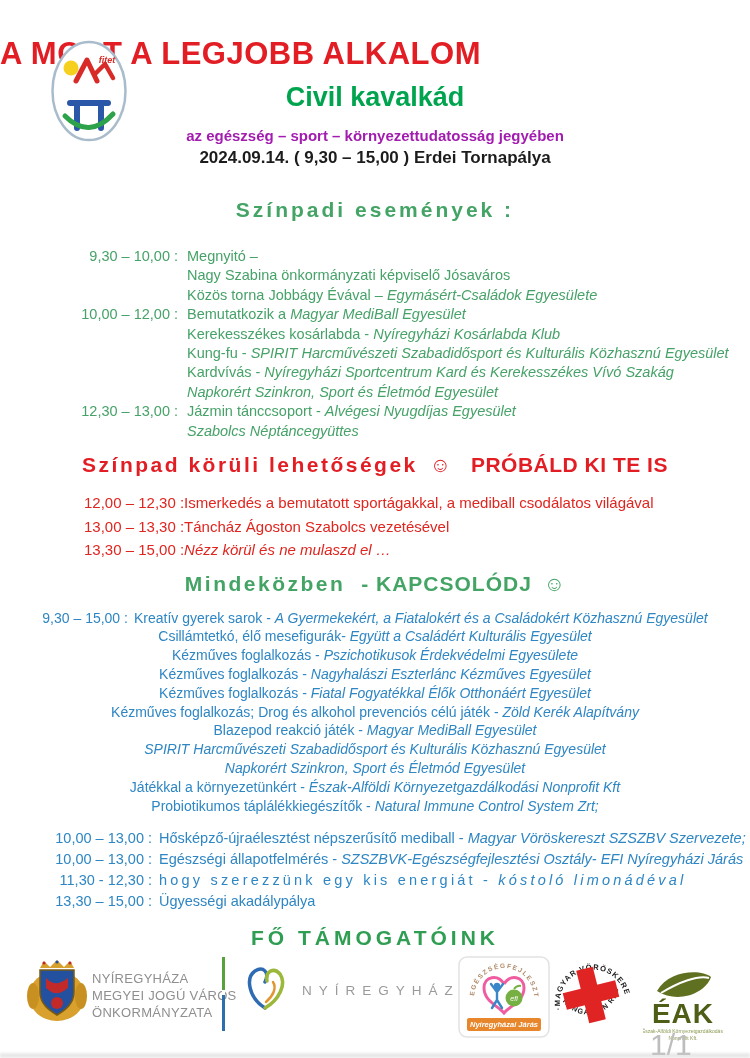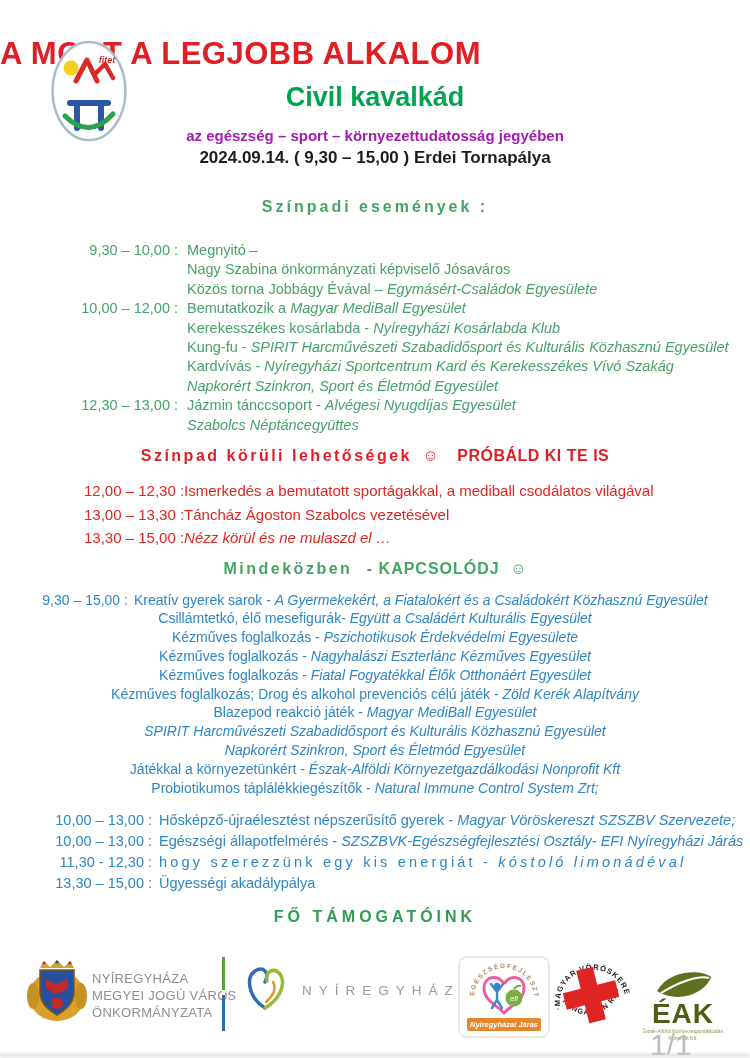--- a/index.html
+++ b/index.html
@@ -6,21 +6,21 @@
   .page{position:relative;width:750px;height:1058px;background:#fff;overflow:hidden;
         font-family:"Liberation Sans",sans-serif;color:#222;}
   
   .logo-fitet{position:absolute;left:50px;top:40px;width:78px;height:102px;}
   .title-red{margin:36px 0 0 0;text-align:left;font-size:31px;font-weight:bold;
              color:#e21e24;letter-spacing:.5px;}
   .title-green{margin:10px 0 0 0;text-align:center;font-size:27px;font-weight:bold;color:#00a44f;}
   .tagline{margin:14px 0 0 0;text-align:center;font-size:15px;font-weight:bold;color:#a21caf;}
   .dateline{margin:4px 0 0 0;text-align:center;font-size:17px;font-weight:bold;color:#1c1c1c;}
   
-  .sec-h{text-align:center;font-weight:bold;font-size:16px;}
+  .sec-h{text-align:center;font-weight:bold;font-size:21px;}
   .green-h{color:#44a466;letter-spacing:3px;margin-top:30px;}
   .red-h{color:#e21e24;margin-top:12px;}
   .red-h .sp{letter-spacing:2.5px;}
   .red-h .cta{letter-spacing:.5px;margin-left:14px;}
   .red-h .smiley,.mid-h .smiley{letter-spacing:0;margin-left:6px;font-weight:normal;}
   .mid-h{color:#44a466;margin-top:10px;}
   .mid-h .sp{letter-spacing:2.5px;}
   .mid-h .rest{letter-spacing:1px;margin-left:10px;}
   .supporters-h{color:#2f9e52;letter-spacing:4px;margin-top:14px;}
   
@@ -157,21 +157,21 @@
       <div class="prow"><span class="txt"><span>Blazepod reakció játék - </span><em>Magyar MediBall Egyesület</em></span></div>
       <div class="prow"><span class="txt"><em>SPIRIT Harcművészeti Szabadidősport és Kulturális Közhasznú Egyesület</em></span></div>
       <div class="prow"><span class="txt"><em>Napkorért Szinkron, Sport és Életmód Egyesület</em></span></div>
       <div class="prow"><span class="txt"><span>Játékkal a környezetünkért - </span><em>Észak-Alföldi Környezetgazdálkodási Nonprofit Kft</em></span></div>
       <div class="prow"><span class="txt"><span>Probiotikumos táplálékkiegészítők - </span><em>Natural Immune Control System Zrt;</em></span></div>
     </div>
 
   <div class="bottom-rows has-timecol">
       <div class="prow">
         <span class="time">10,00 – 13,00 :</span>
-        <span class="txt"><span>Hősképző-újraélesztést népszerűsítő gyerek - </span><em>Magyar Vöröskereszt SZSZBV Szervezete;</em></span>
+        <span class="txt"><span>Hősképző-újraélesztést népszerűsítő mediball - </span><em>Magyar Vöröskereszt SZSZBV Szervezete;</em></span>
       </div>
       <div class="prow">
         <span class="time">10,00 – 13,00 :</span>
         <span class="txt"><span>Egészségi állapotfelmérés -  </span><em>SZSZBVK-Egészségfejlesztési Osztály- EFI Nyíregyházi Járás</em></span>
       </div>
       <div class="prow">
         <span class="time">11,30 - 12,30 :</span>
         <span class="txt"><span class="ls">hogy szerezzünk egy kis energiát - </span><em class="ls">kóstoló limonádéval</em></span>
       </div>
       <div class="prow">

